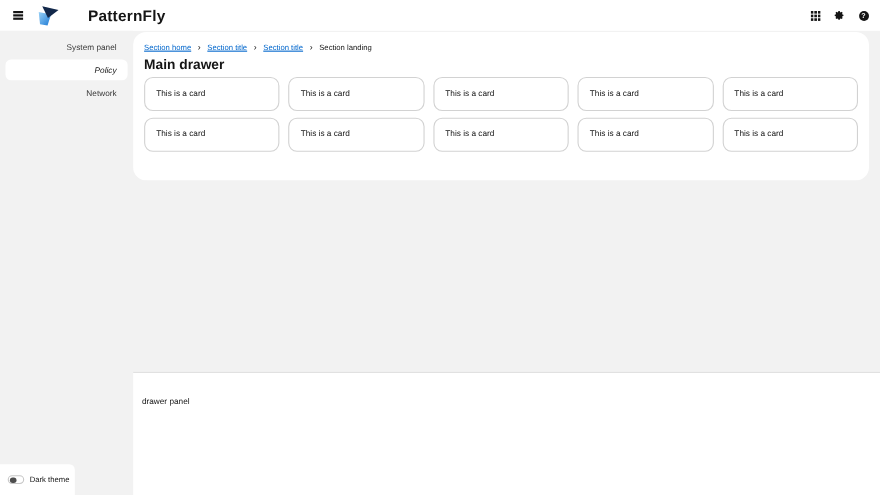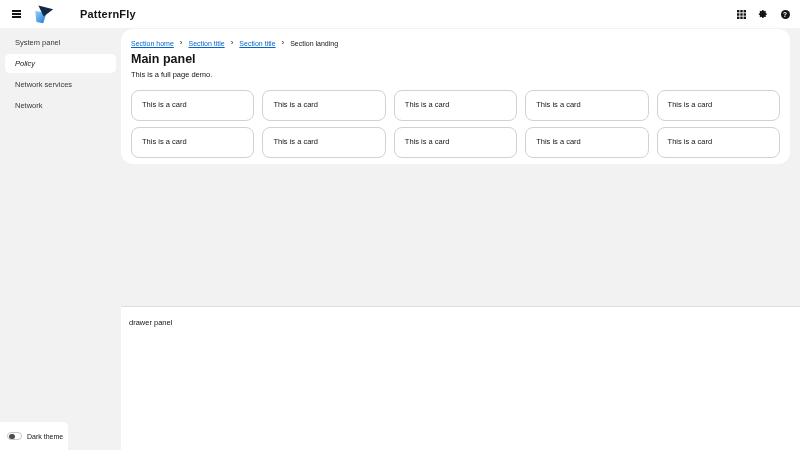--- a/index.html
+++ b/index.html
@@ -19,39 +19,39 @@
     display: flex; align-items: center;
     padding: 0 10px; flex: none;
   }
   .hamburger {
     background: none; border: none; padding: 2px;
     display: flex; flex-direction: column; gap: 1.5px; cursor: pointer;
   }
   .hamburger span { display: block; width: 9px; height: 1.5px; background: #151515; }
   .logo { width: 20px; height: 20px; margin-left: 11px; display: block; }
   .brand {
-    font-size: 11px; font-weight: 700; margin-left: 6px;
+    font-size: 14px; font-weight: 700; margin-left: 6px;
     letter-spacing: 0.2px; color: #151515; padding-left: 20px;
   }
   .utilities { margin-left: auto; display: flex; align-items: center; gap: 12px; }
   .util-btn { background: none; border: none; padding: 0; cursor: pointer;
     display: flex; align-items: center; justify-content: center; width: 10px; height: 10px; }
   .help-circle {
     width: 9px; height: 9px; border-radius: 50%; background: #151515;
     color: #fff; font-size: 6.5px; font-weight: 700; line-height: 9px;
     text-align: center; display: block;
   }
 
   
   .layout { flex: 1; display: flex; min-height: 0; position: relative; }
 
   
   .sidebar {
     width: 121px; flex: none; background: #f2f2f2;
-    padding-top: 5px; position: relative;
+    padding-top: 5px; position: relative; text-align: right;
   }
   .nav-item {
     margin: 0 5px 2px 5px; padding: 5px 10px;
     font-size: 7.5px; color: #383838;
     border-radius: 5px; cursor: pointer;
   }
   .nav-item.selected { background: #ffffff; color: #151515; font-style: italic; }
 
   .theme-box {
     position: absolute; left: 0; bottom: 0;
@@ -89,23 +89,23 @@
     gap: 6px 8px;
   }
   .card {
     background: #ffffff; border: 1px solid #d2d2d2; border-radius: 8px;
     padding: 9px 10px; height: 31px; font-size: 7.5px; color: #151515;
   }
 
   .spacer { flex: 1; background: #f2f2f2; }
 
   .drawer-panel {
-    height: 144px; flex: none;
+    height: 112px; flex: none;
     background: #ffffff; border-top: 1px solid #dedede;
-    padding: 11px 8px; font-size: 7.5px; color: #151515;
+    padding: 21px 8px; font-size: 7.5px; color: #151515;
   }
 </style>
 </head>
 <body>
 
 <div class="screen">
 
   <header class="masthead">
     <button class="hamburger">
       <span></span>
@@ -150,21 +150,20 @@
       </button>
     </div>
   </header>
 
   <div class="layout">
 
     <nav class="sidebar">
 
       <div class="nav-item">System panel</div>
         <div class="nav-item selected">Policy</div>
-        <div class="nav-item">Network services</div>
         <div class="nav-item">Network</div>
         <div class="theme-box">
         <span class="toggle-track">
           <span class="toggle-knob"></span>
         </span>
         <span class="theme-label">Dark theme</span>
       </div>
     </nav>
 
     <div class="main-area">
@@ -172,22 +171,21 @@
         <nav class="breadcrumb">
 
         <a class="bc-link" href="#">Section home</a>
             <span class="bc-sep">›</span>
             <a class="bc-link" href="#">Section title</a>
             <span class="bc-sep">›</span>
             <a class="bc-link" href="#">Section title</a>
             <span class="bc-sep">›</span>
             <span class="bc-current">Section landing</span>
           </nav>
-        <h1 class="page-title">Main panel</h1>
-        <p class="page-subtitle">This is a full page demo.</p>
+        <h1 class="page-title">Main drawer</h1>
         <div class="card-grid">
 
         <div class="card">This is a card</div>
             <div class="card">This is a card</div>
             <div class="card">This is a card</div>
             <div class="card">This is a card</div>
             <div class="card">This is a card</div>
             <div class="card">This is a card</div>
             <div class="card">This is a card</div>
             <div class="card">This is a card</div>

